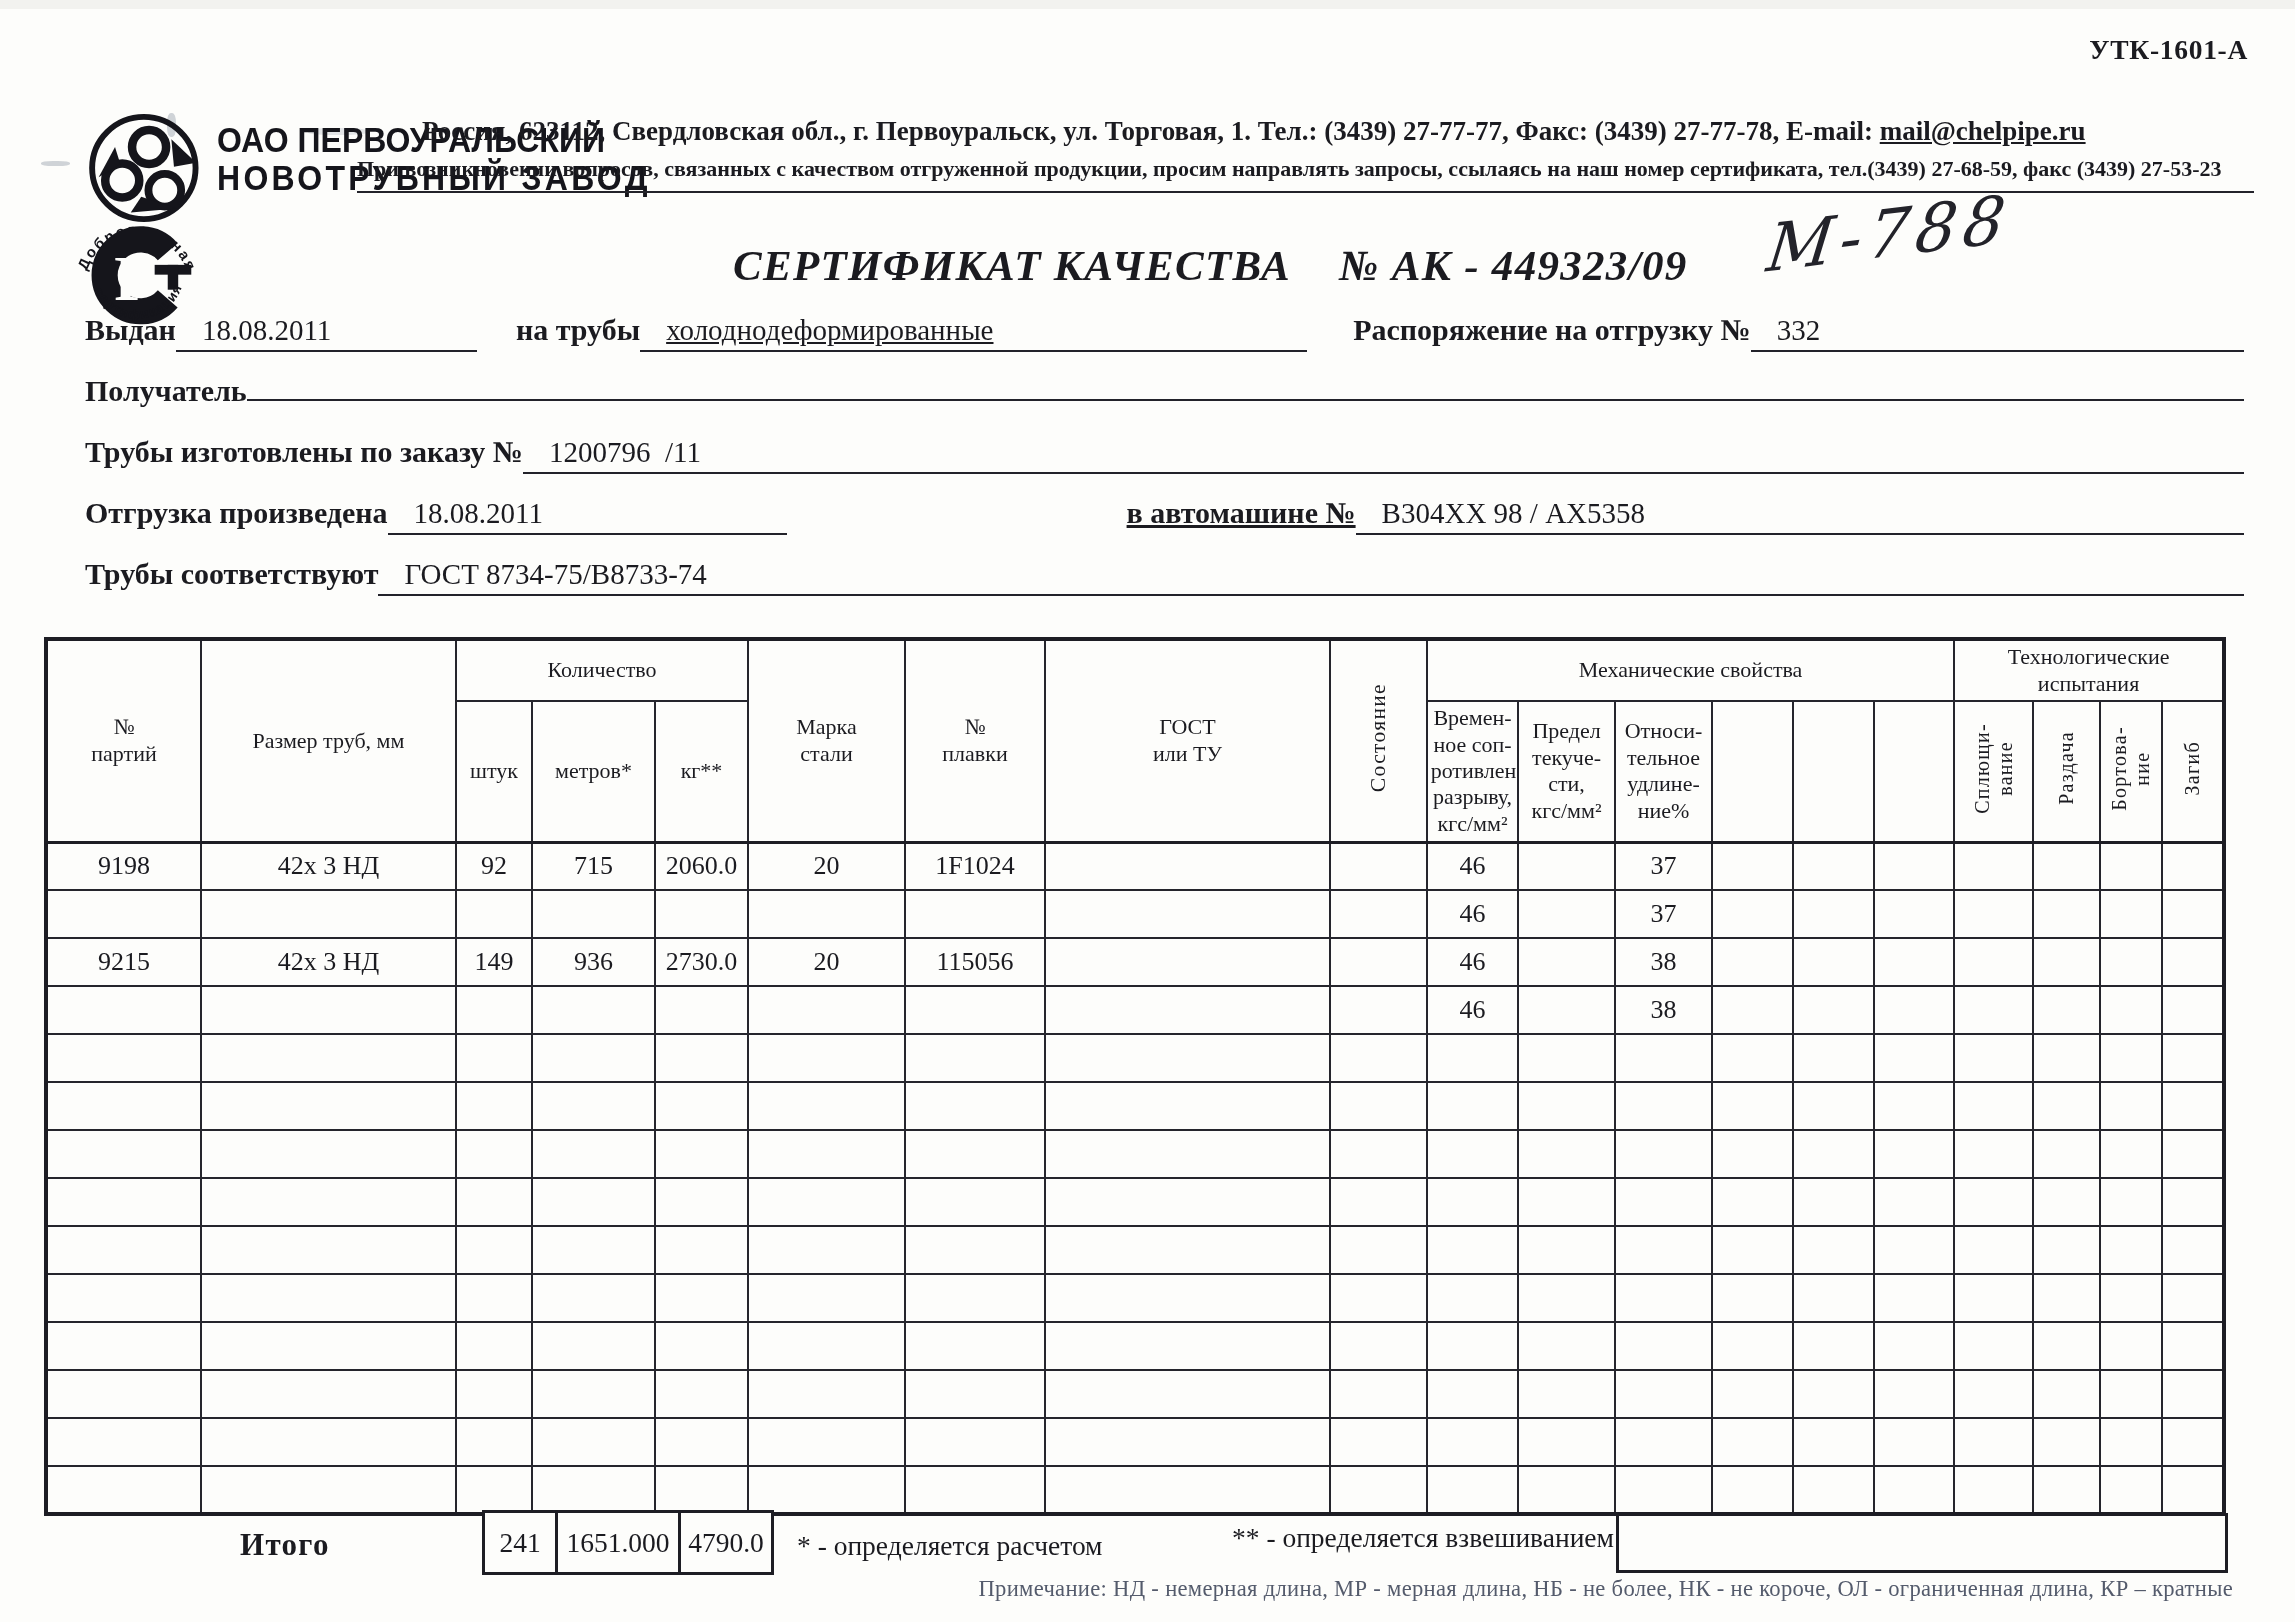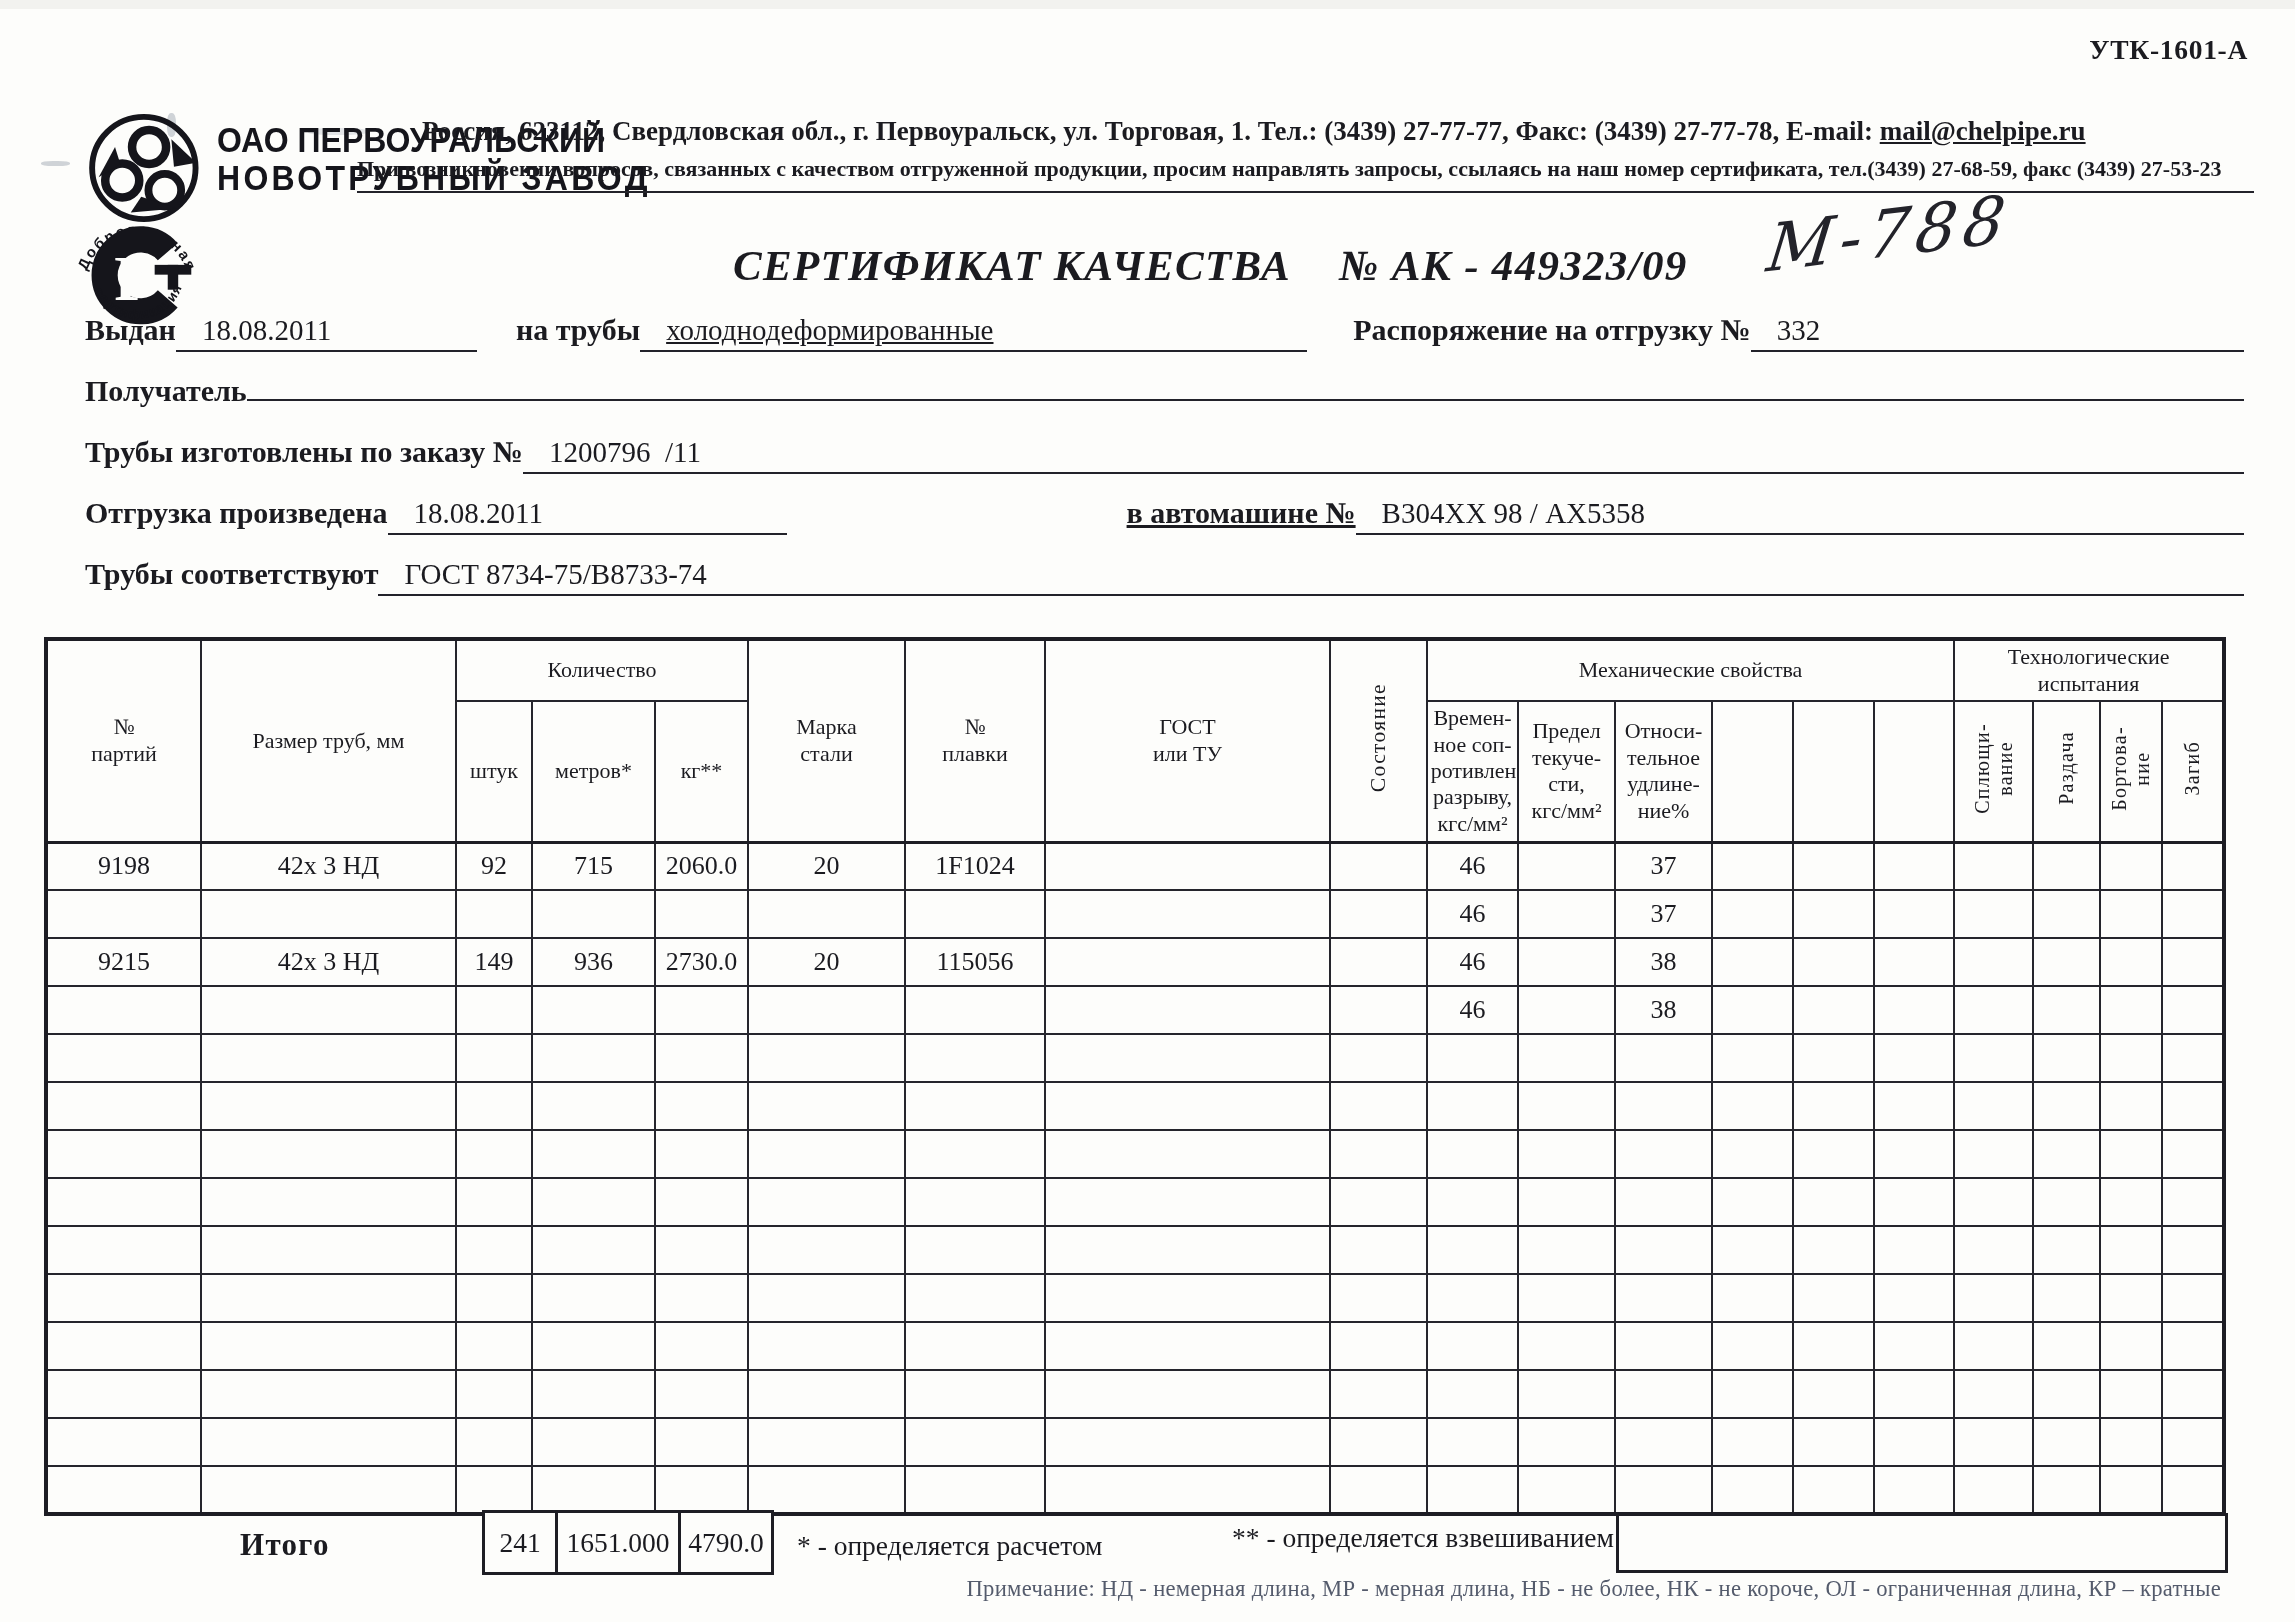--- a/index.html
+++ b/index.html
@@ -62,21 +62,21 @@
   
   .totals { position:absolute; left:44px; top:1513px; width:2179px; height:72px; font-size:27.5px; }
   .totals .itogo { position:absolute; left:196px; top:14.4px; font-weight:bold; font-size:31px; letter-spacing:1.3px; }
   .tot-cells { position:absolute; left:410px; top:-2.6px; display:flex;padding-left:28px; }
   .tot-cells .c { border:3.3px solid #1d1d24; height:65px; display:flex; align-items:center; justify-content:center; background:#fdfdfb; }
   .tot-cells .c1 { width:76px; } .tot-cells .c2 { width:123px; border-left:none; } .tot-cells .c3 { width:93px; border-left:none; }
   .fn1 { position:absolute; left:753px; top:17px; }
   .fn2 { position:absolute; left:1188px; top:9px; }
   .stamp-box { position:absolute; left:1572px; top:0px; width:612px; height:60px; border:3.9px solid #1d1d24; border-top-width:2.6px; }
 
-  .note { position:absolute; right:74px; top:1576px; font-size:22.6px; color:#545b6c; letter-spacing:0.3px; white-space:nowrap; }
+  .note { position:absolute; right:62px; top:1576px; font-size:22.6px; color:#545b6c; letter-spacing:0.3px; white-space:nowrap; }
 </style>
 </head>
 <body>
 
 <div class="page">
 
   <div class="speck" style="left:167px; top:113px; width:9.2px; height:23.6px;"></div>
   <div class="speck" style="left:41px; top:161px; width:29px; height:5.2px;"></div>
   <div class="speck" style="left:308px; top:128px; width:59px; height:6.5px; opacity:.3;"></div>
 

